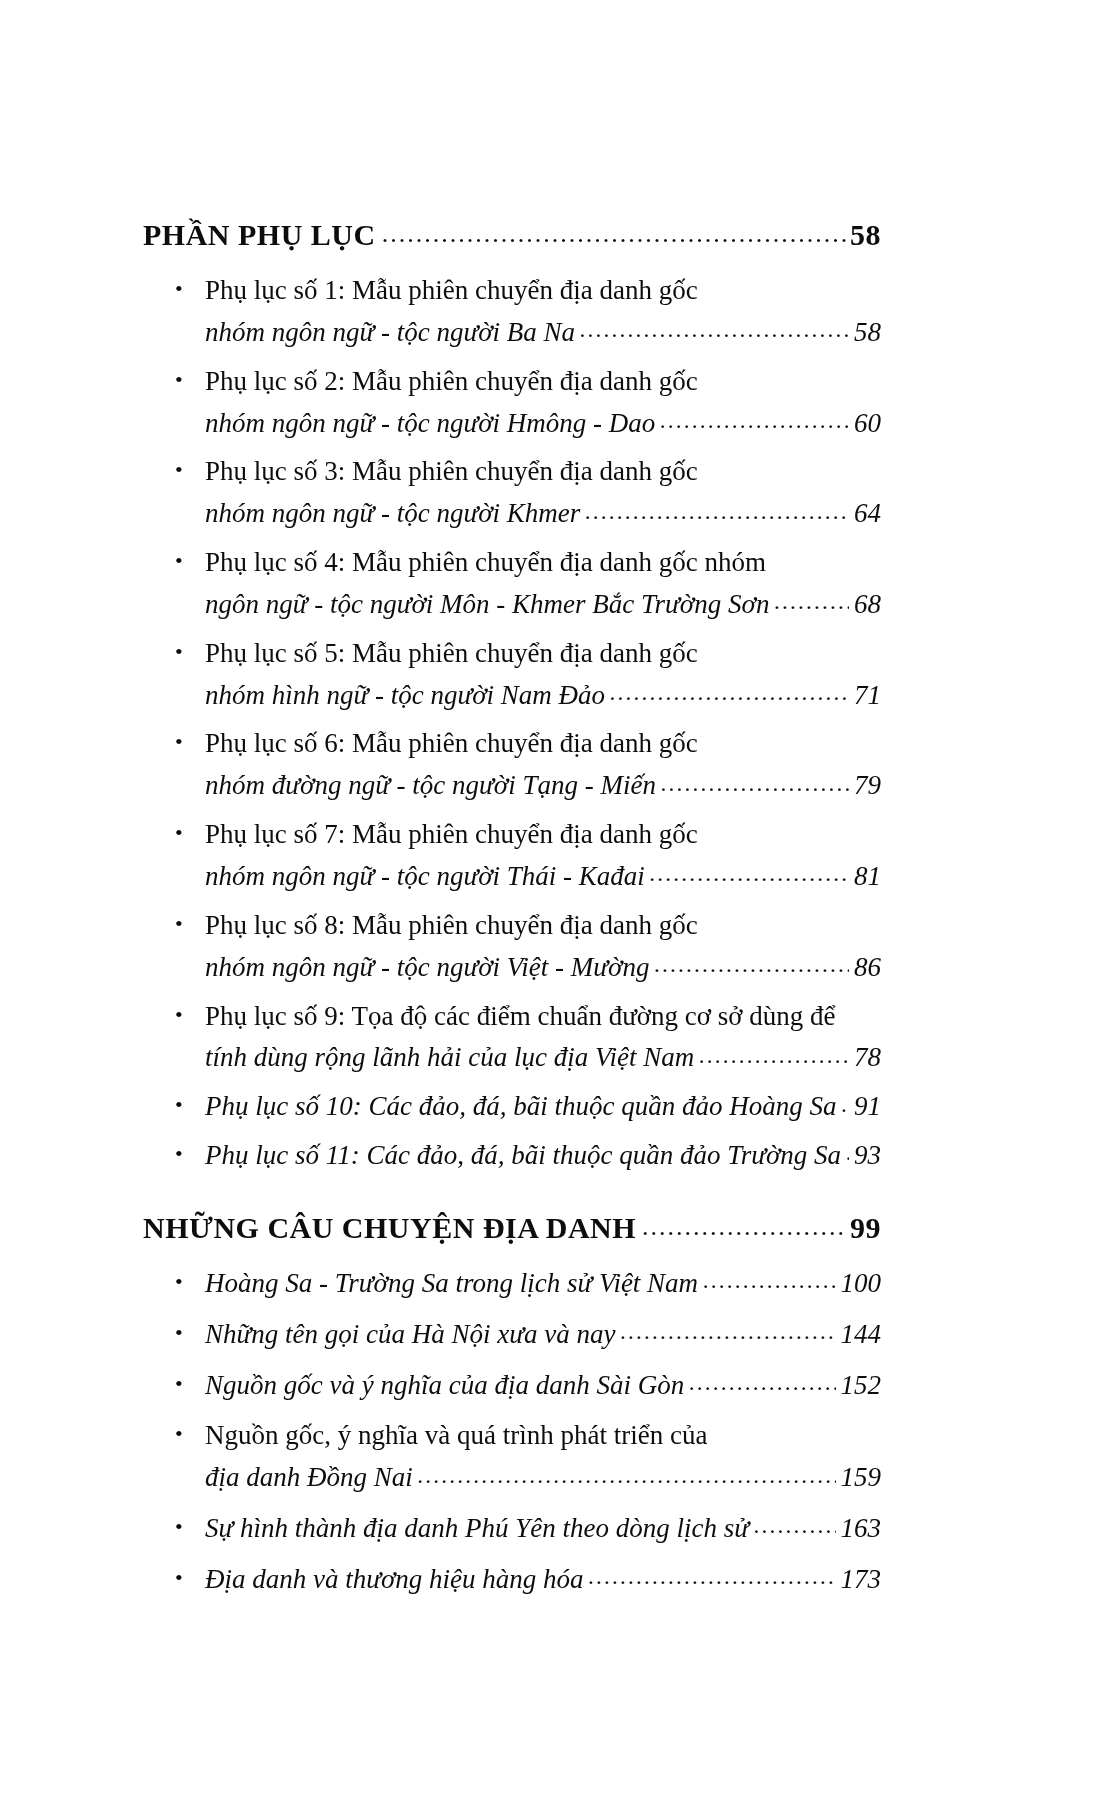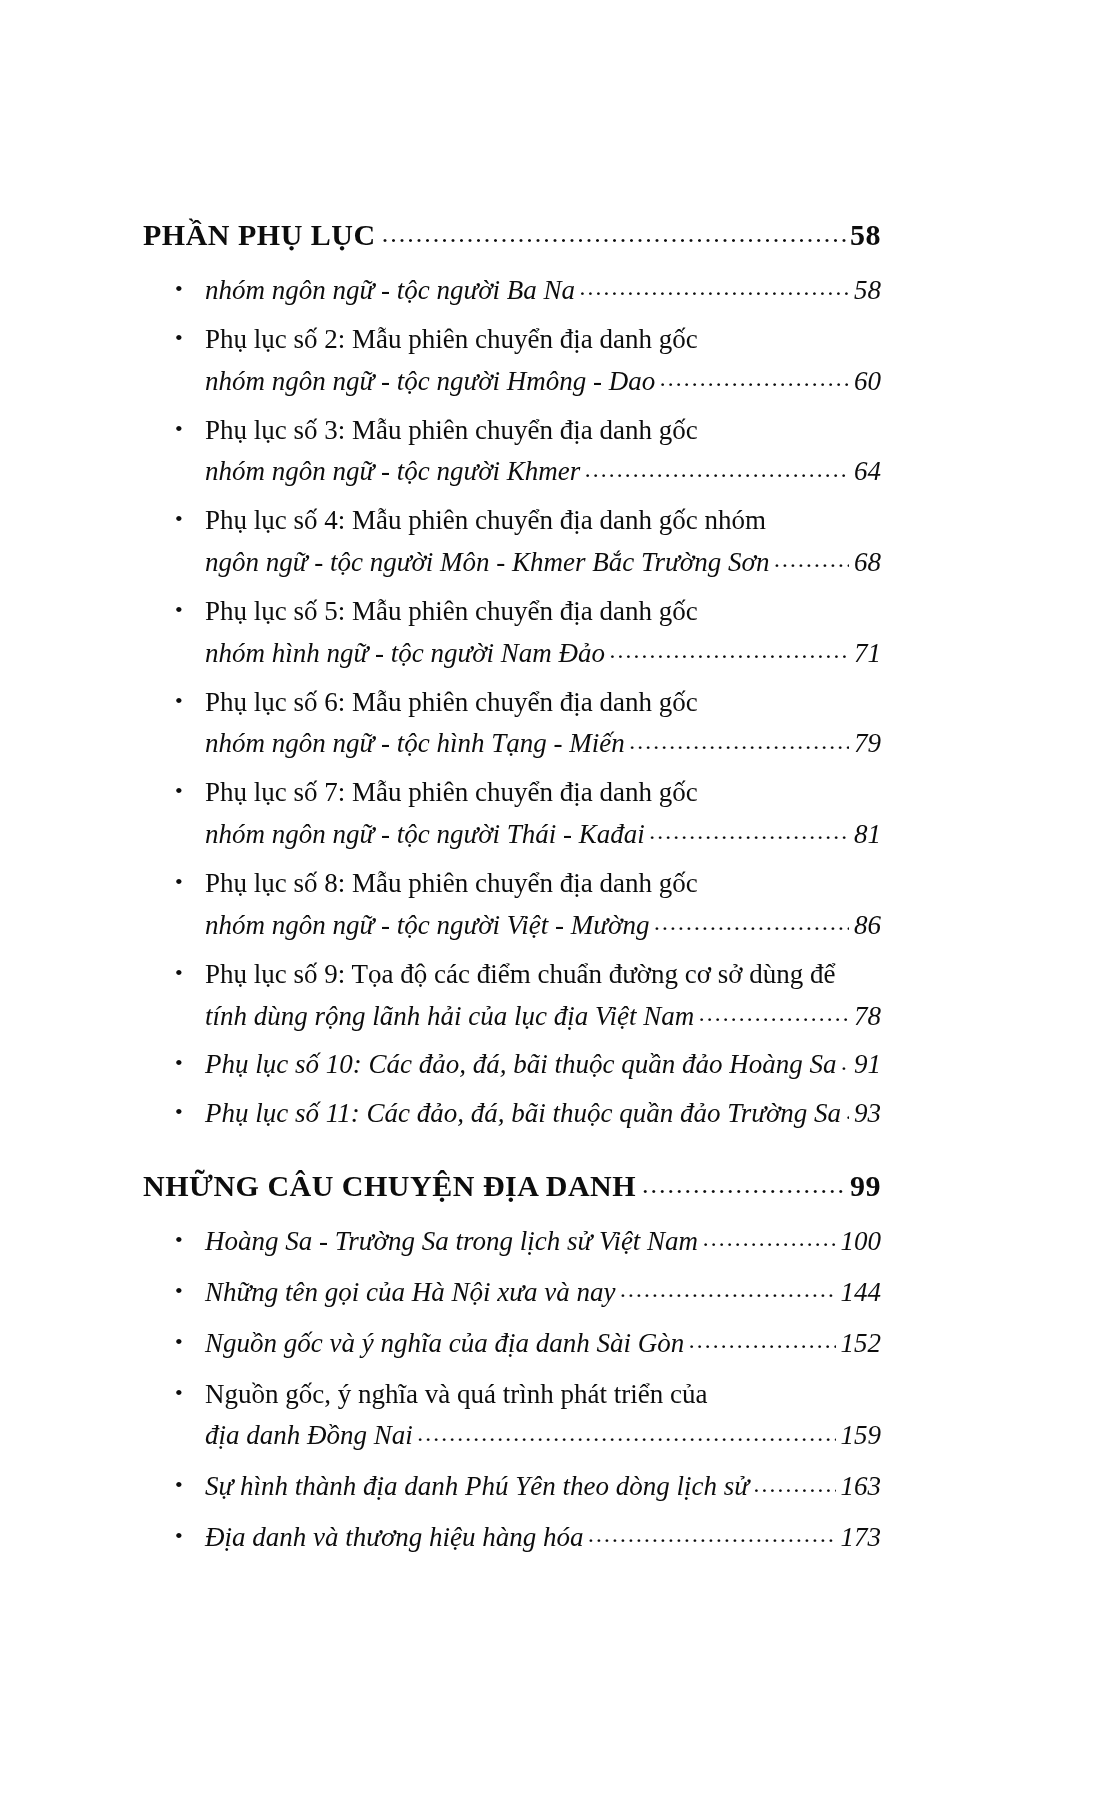--- a/index.html
+++ b/index.html
@@ -115,20 +115,21 @@
   <div class="toc-section section-one">
     <div class="section-head">
       <span class="title">PHẦN PHỤ LỤC</span>
       <span class="dots">................................................................................................................</span>
       <span class="pageno">58</span>
     </div>
     <ul class="toc-list">
 
       <li class="toc-item">
         <span class="bullet">•</span>
+        <div class="entry-first">Phụ lục số 1: Mẫu phiên chuyển địa danh gốc</div>
         <div class="entry-line">
           <span class="txt">nhóm ngôn ngữ - tộc người Ba Na</span>
           <span class="dots">................................................................................................................</span>
           <span class="pageno">58</span>
         </div>
       </li>
 
       <li class="toc-item">
         <span class="bullet">•</span>
         <div class="entry-first">Phụ lục số 2: Mẫu phiên chuyển địa danh gốc</div>
@@ -166,21 +167,21 @@
           <span class="txt">nhóm hình ngữ - tộc người Nam Đảo</span>
           <span class="dots">................................................................................................................</span>
           <span class="pageno">71</span>
         </div>
       </li>
 
       <li class="toc-item">
         <span class="bullet">•</span>
         <div class="entry-first">Phụ lục số 6: Mẫu phiên chuyển địa danh gốc</div>
         <div class="entry-line">
-          <span class="txt">nhóm ngôn ngữ - tộc hình Tạng - Miến</span>
+          <span class="txt">nhóm đường ngữ - tộc người Tạng - Miến</span>
           <span class="dots">................................................................................................................</span>
           <span class="pageno">79</span>
         </div>
       </li>
 
       <li class="toc-item">
         <span class="bullet">•</span>
         <div class="entry-first">Phụ lục số 7: Mẫu phiên chuyển địa danh gốc</div>
         <div class="entry-line">
           <span class="txt">nhóm ngôn ngữ - tộc người Thái - Kađai</span>

